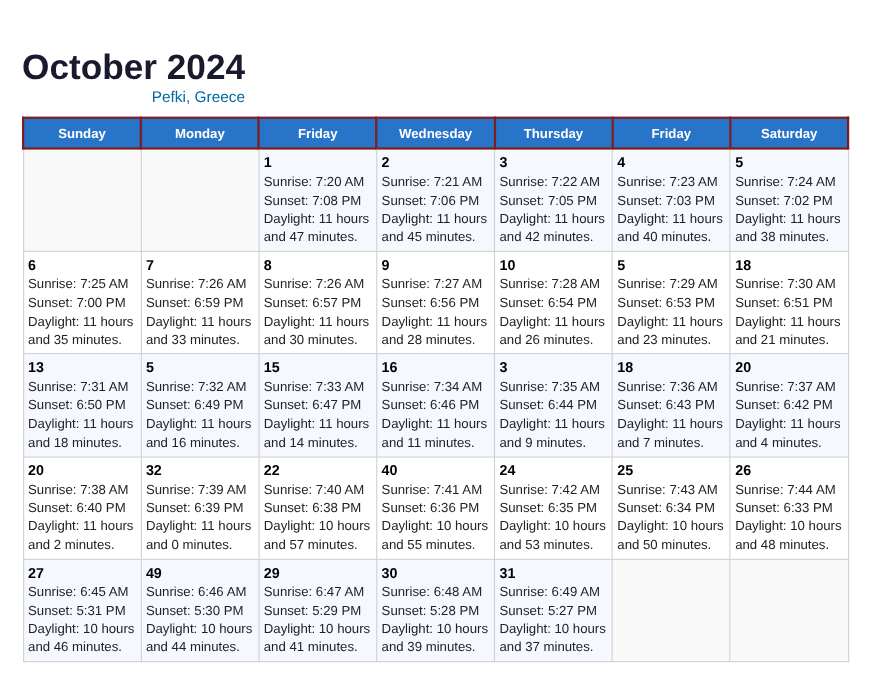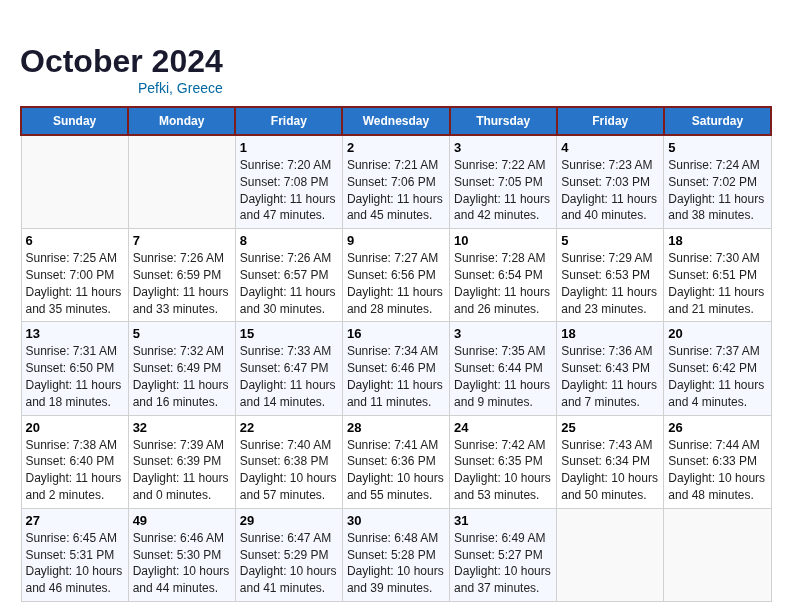--- a/index.html
+++ b/index.html
@@ -190,21 +190,21 @@
         </td>
         <td>
           <span class="day-num">32</span>
           <div class="day-info">Sunrise: 7:39 AM<br>Sunset: 6:39 PM<br>Daylight: 11 hours and 0 minutes.</div>
         </td>
         <td>
           <span class="day-num">22</span>
           <div class="day-info">Sunrise: 7:40 AM<br>Sunset: 6:38 PM<br>Daylight: 10 hours and 57 minutes.</div>
         </td>
         <td>
-          <span class="day-num">28</span>
+          <span class="day-num">40</span>
           <div class="day-info">Sunrise: 7:41 AM<br>Sunset: 6:36 PM<br>Daylight: 10 hours and 55 minutes.</div>
         </td>
         <td>
           <span class="day-num">24</span>
           <div class="day-info">Sunrise: 7:42 AM<br>Sunset: 6:35 PM<br>Daylight: 10 hours and 53 minutes.</div>
         </td>
         <td>
           <span class="day-num">25</span>
           <div class="day-info">Sunrise: 7:43 AM<br>Sunset: 6:34 PM<br>Daylight: 10 hours and 50 minutes.</div>
         </td>

